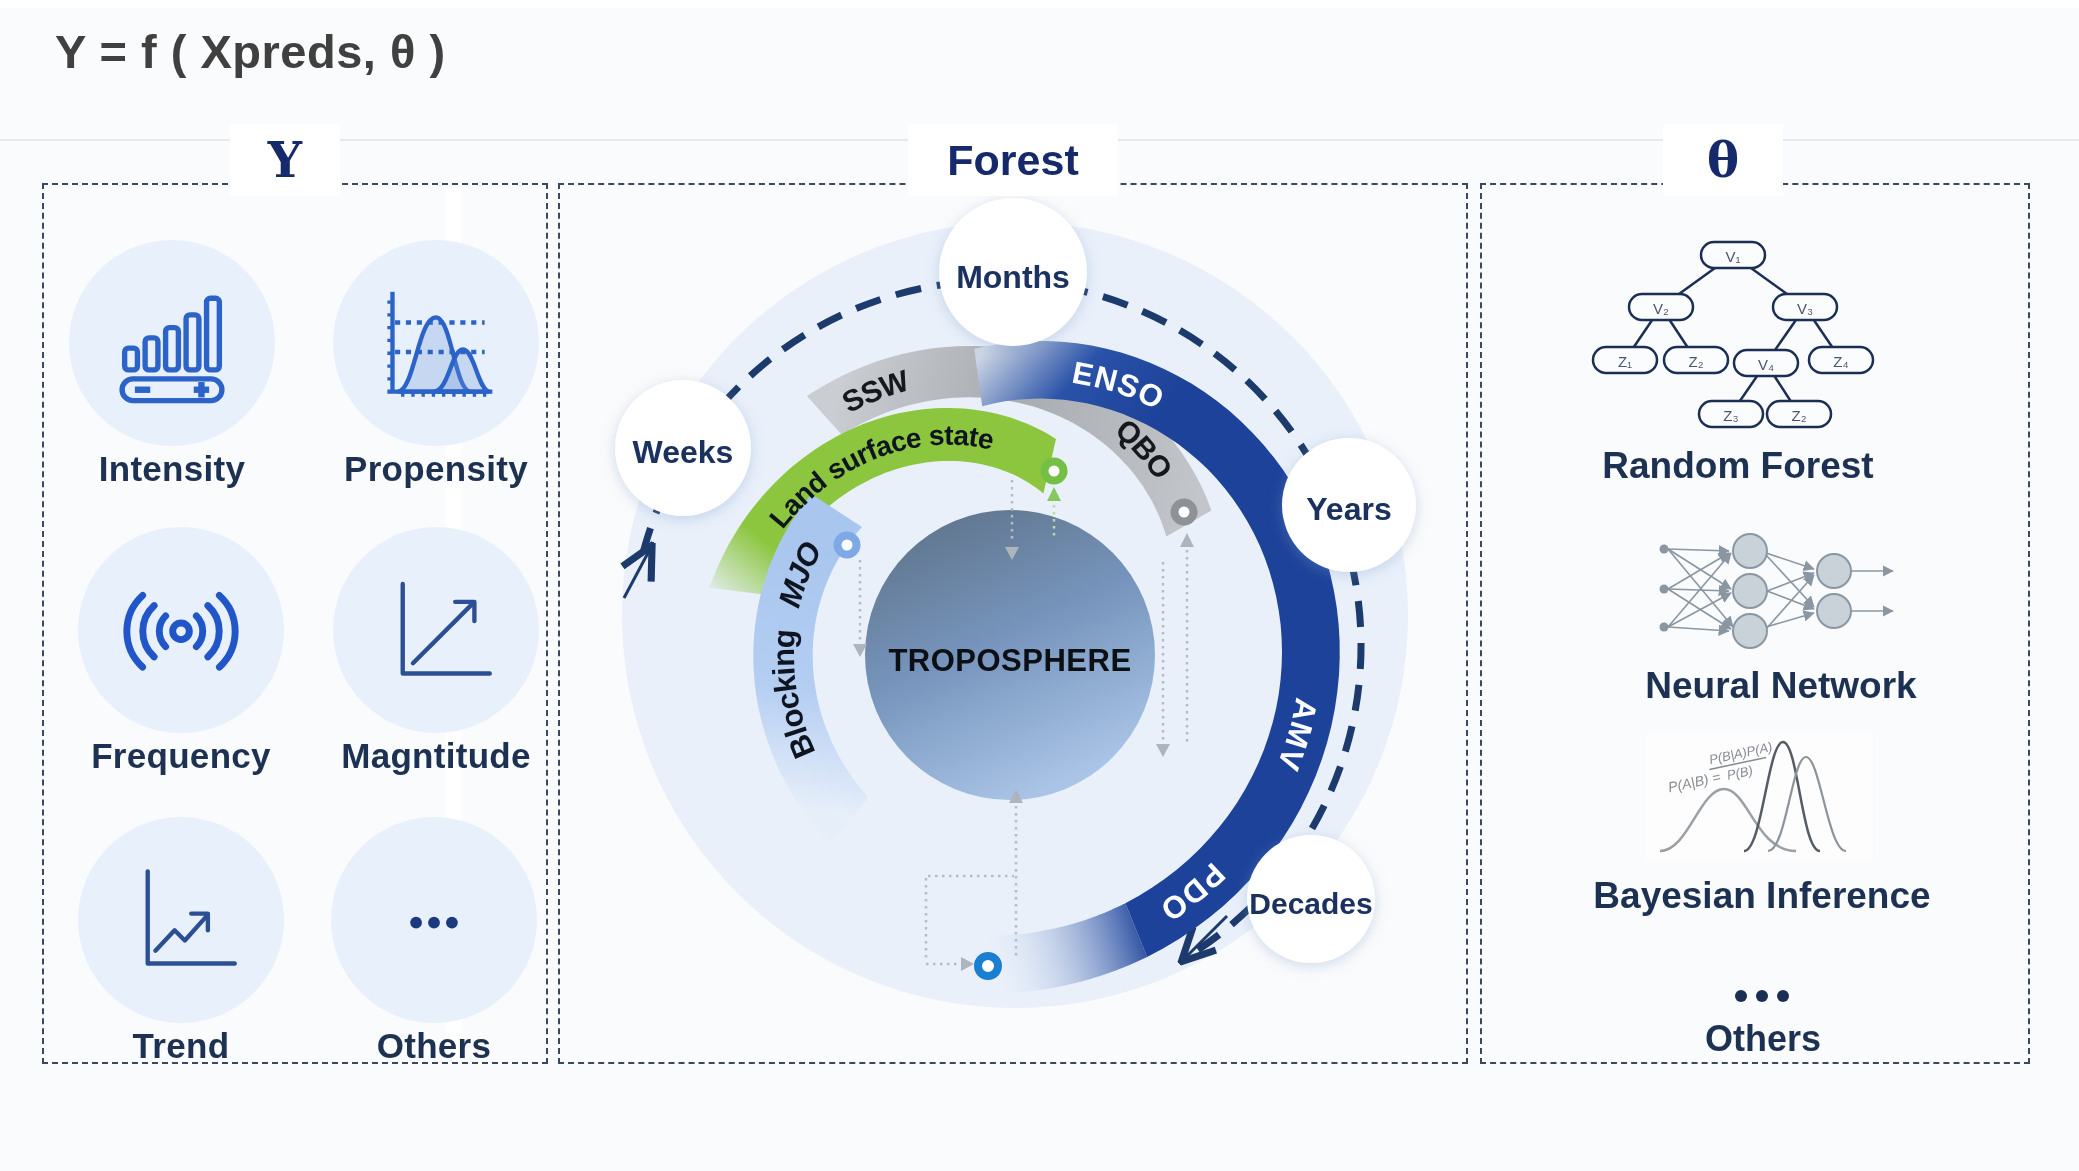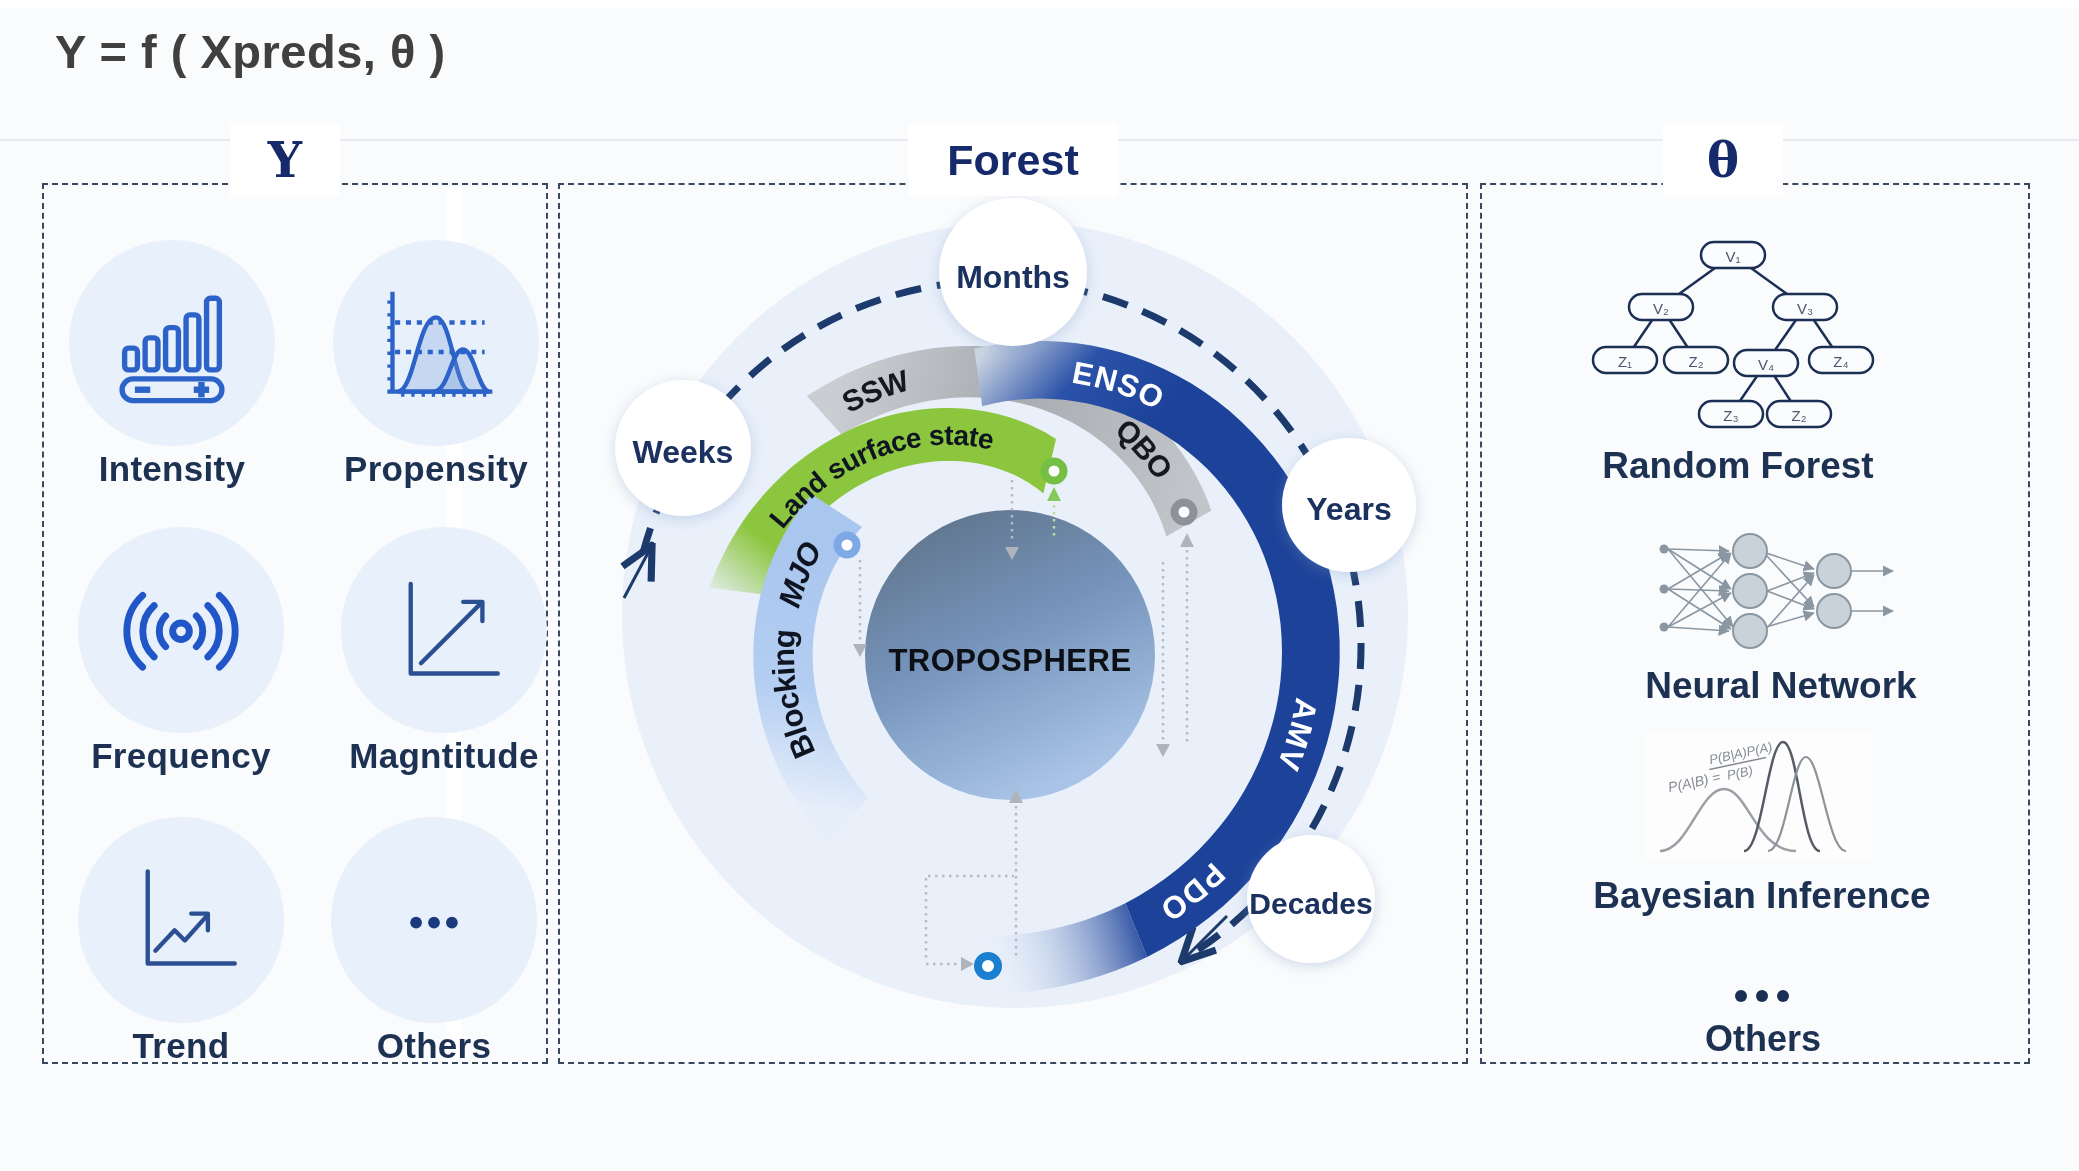--- a/index.html
+++ b/index.html
@@ -82,21 +82,21 @@
         <path d="M71 31 A 27 27 0 0 1 71 71"></path>
         <path d="M80 23 A 38 38 0 0 1 80 79"></path>
         <path d="M38 39 A 17 17 0 0 0 38 63"></path>
         <path d="M29 31 A 27 27 0 0 0 29 71"></path>
         <path d="M20 23 A 38 38 0 0 0 20 79"></path>
       </svg>
     </div>
     <div class="ylabel">Frequency</div>
   </div>
 
-  <div class="yitem" style="left:334px;top:527px">
+  <div class="yitem" style="left:326px;top:527px">
     <div class="ycircle">
       <svg width="128" height="128" viewBox="0 0 100 100" fill="none" stroke="#2c4f93" stroke-width="3.4" stroke-linejoin="round" stroke-linecap="round">
         <path d="M24 14 V 84 H 92"></path>
         <line x1="32" y1="76" x2="79" y2="29"></line>
         <polyline points="65,28 80,28 80,43" fill="none"></polyline>
       </svg>
     </div>
     <div class="ylabel">Magntitude</div>
   </div>
 

